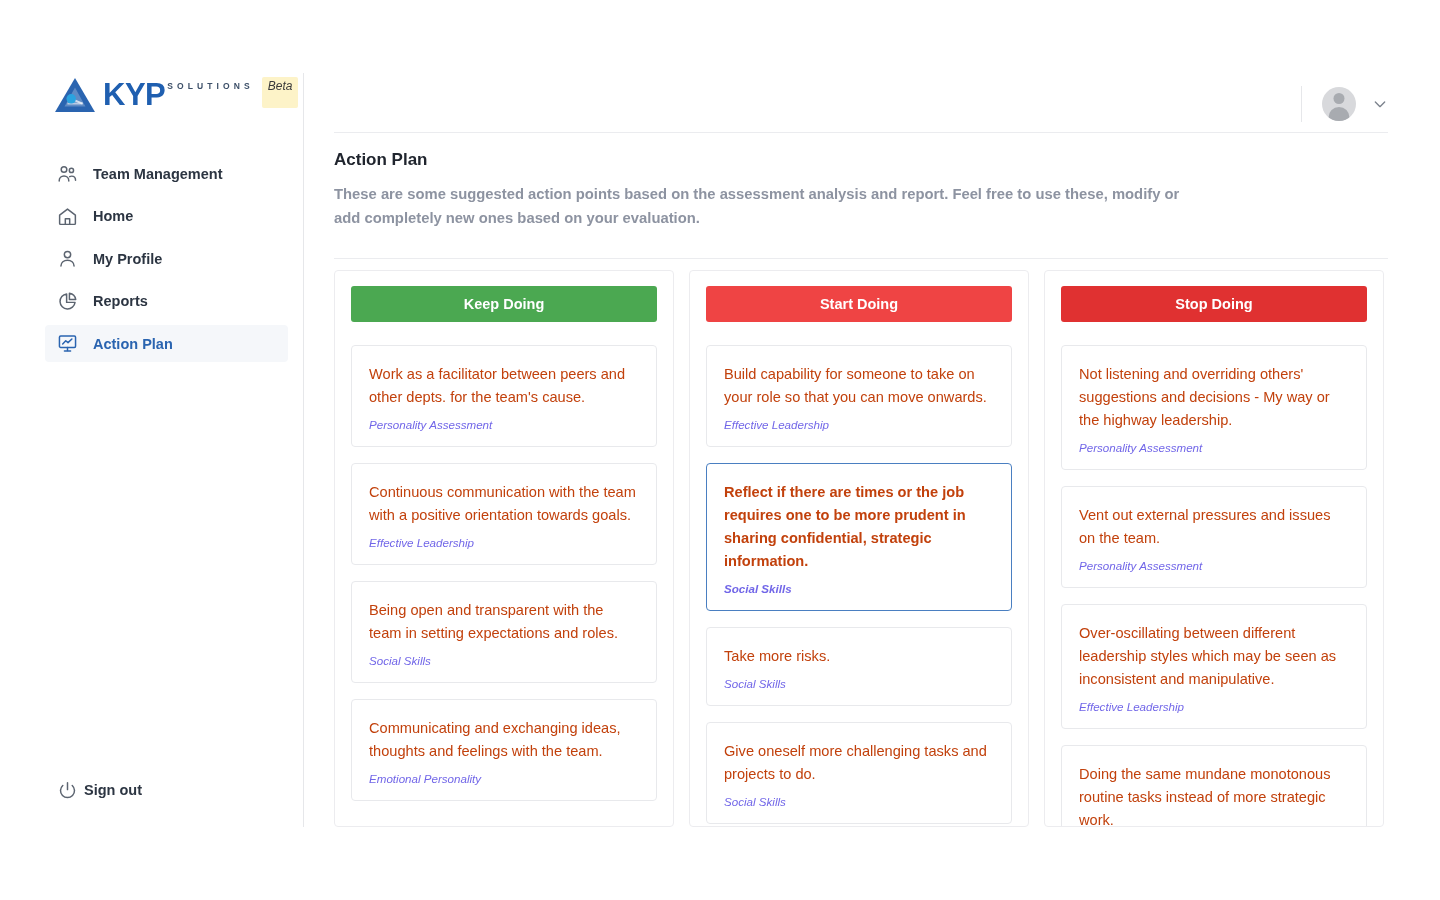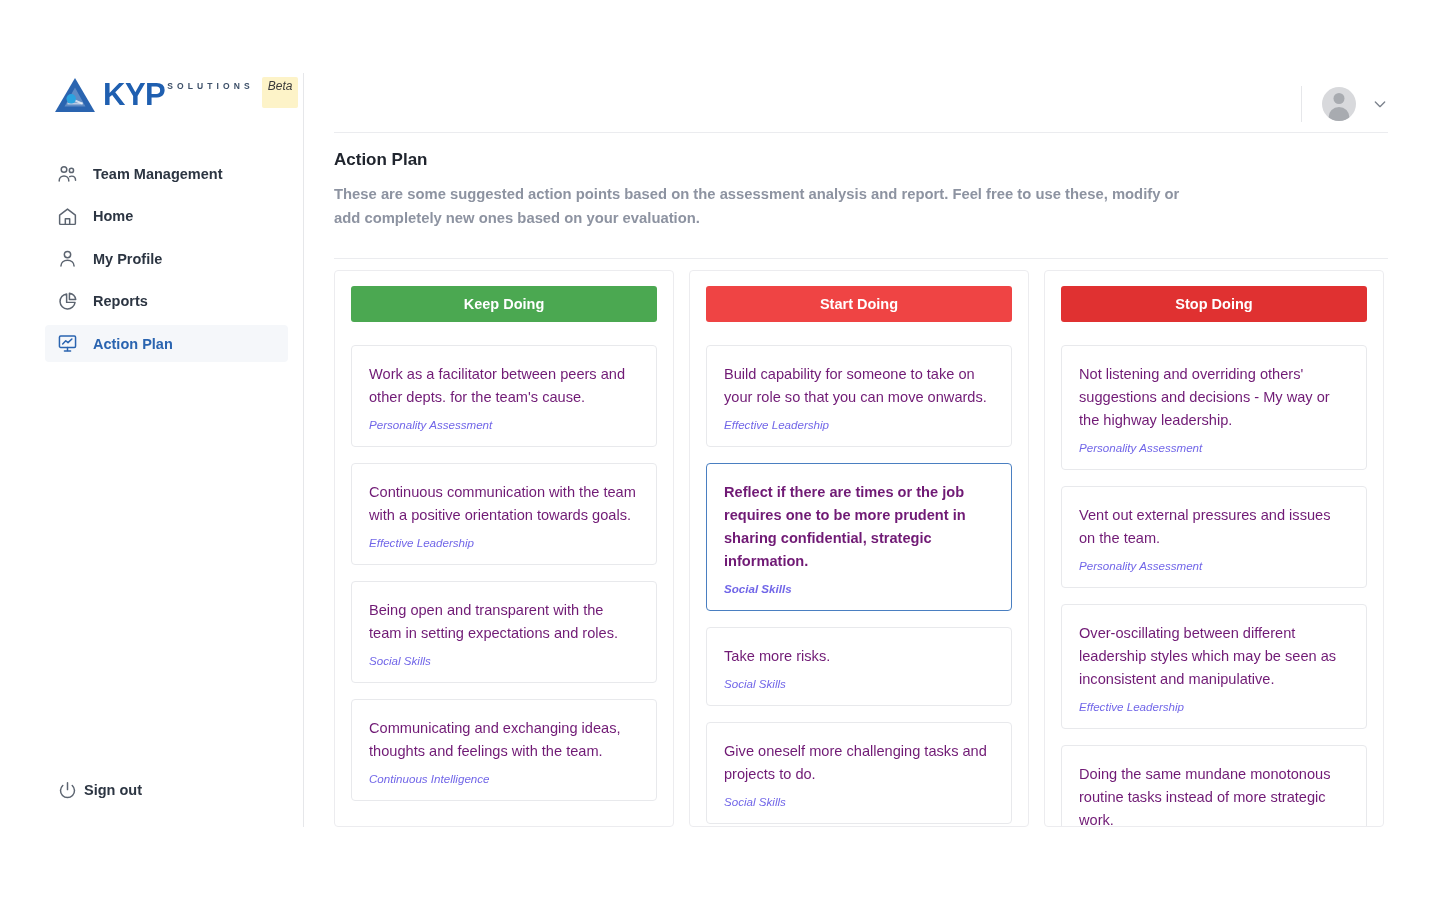--- a/index.html
+++ b/index.html
@@ -140,21 +140,21 @@
     background: #ffffff;
     padding: 17px 17px 15px 17px;
     margin-bottom: 16px;
     cursor: pointer;
   }
   .card.selected {
     border: 1.5px solid #4a7fc1;
     font-weight: bold;
   }
   .card-text {
-    font-size: 14.6px; color: #701a75; line-height: 1.58;
+    font-size: 14.6px; color: #c2410c; line-height: 1.58;
   }
   .card-tag {
     font-size: 11.6px; font-style: italic; color: #7166e8;
     margin-top: 9px;
   }
 </style>
 </head>
 <body>
 
 <div class="app">
@@ -267,21 +267,21 @@
         <div class="card">
           <div class="card-text">Continuous communication with the team with a positive orientation towards goals.</div>
           <div class="card-tag">Effective Leadership</div>
         </div>
         <div class="card">
           <div class="card-text">Being open and transparent with the team in setting expectations and roles.</div>
           <div class="card-tag">Social Skills</div>
         </div>
         <div class="card">
           <div class="card-text">Communicating and exchanging ideas, thoughts and feelings with the team.</div>
-          <div class="card-tag">Continuous Intelligence</div>
+          <div class="card-tag">Emotional Personality</div>
         </div>
       </div>
       <div class="column">
         <div class="col-header" style="background: #ef4444;">Start Doing</div>
         <div class="card">
           <div class="card-text">Build capability for someone to take on your role so that you can move onwards.</div>
           <div class="card-tag">Effective Leadership</div>
         </div>
         <div class="card selected">
           <div class="card-text">Reflect if there are times or the job requires one to be more prudent in sharing confidential, strategic information.</div>

